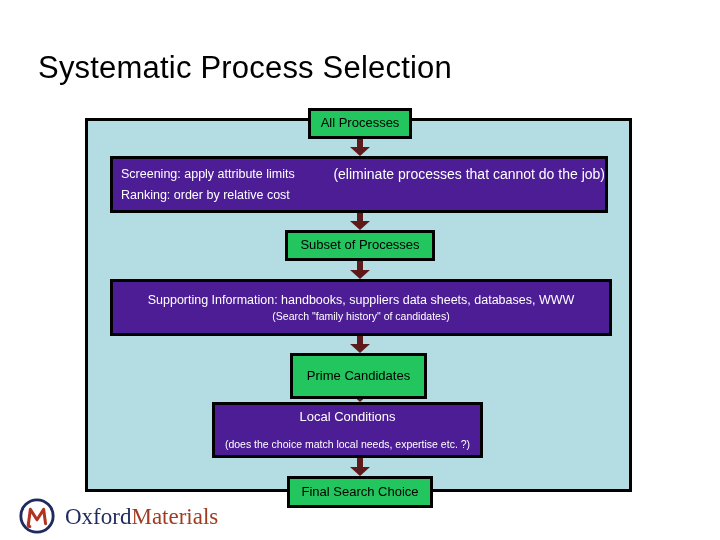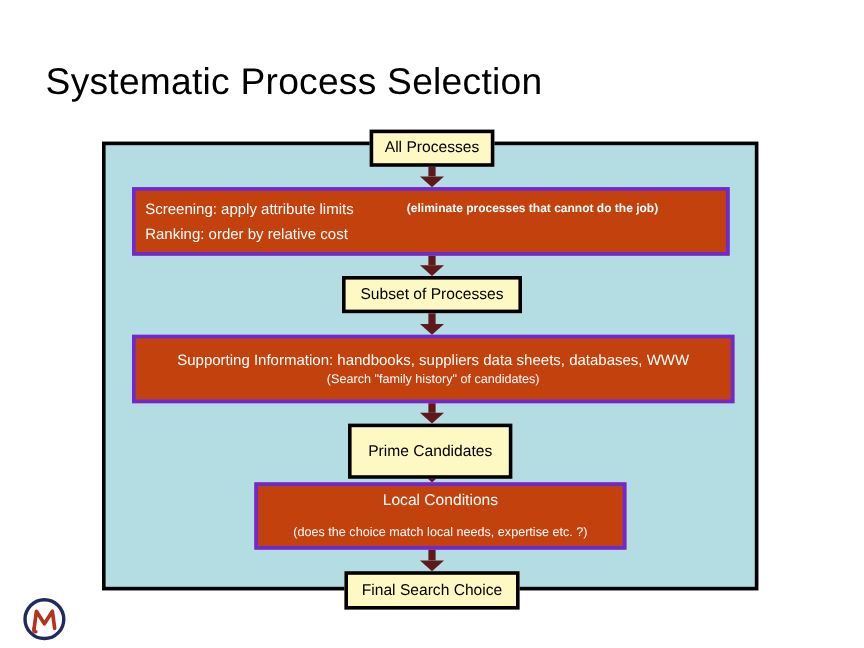--- a/index.html
+++ b/index.html
@@ -43,28 +43,28 @@
   
   .node {
     position: absolute;
     box-sizing: border-box;
     display: flex;
     flex-direction: column;
     align-items: center;
     justify-content: center;
   }
   .node.white {
-    background: #fef9c3;
+    background: #22c55e;
     border: 3px solid #000000;
     color: #000000;
     justify-content: center;
   }
   .node.teal {
-    background: #c2410c;
-    border: 3px solid #6d28d9;
+    background: #4c1d95;
+    border: 3px solid #000000;
     color: #ffffff;
   }
 
   .node-title {
     font-size: 13px;
     line-height: 1.15;
     white-space: nowrap;
   }
   .node-sub {
     font-size: 10.5px;
@@ -94,23 +94,22 @@
     align-items: center;
     height: 23px;
   }
   .screen-row .main {
     width: 218px;
     padding-left: 8px;
     font-size: 12.5px;
     white-space: nowrap;
   }
   .screen-row .note {
-    font-size: 10px;
-    white-space: nowrap;
-    font-weight: bold;
+    font-size: 14px;
+    white-space: nowrap;
   }
 
   #node-subset {
     left: 285px;
     top: 230px;
     width: 150px;
     height: 31px;
   }
 
   #node-supporting {
@@ -125,21 +124,21 @@
   #node-prime {
     left: 290px;
     top: 353px;
     width: 137px;
     height: 46px;
   }
 
   #node-local {
     left: 212px;
     top: 402px;
-    width: 310px;
+    width: 271px;
     height: 56px;
   }
   #node-local .node-title { font-size: 13px; }
   #node-local .node-sub { font-size: 10.5px; margin-top: 13px; }
 
   #node-final {
     left: 287px;
     top: 476px;
     width: 146px;
     height: 32px;
@@ -268,13 +267,16 @@
 <div class="node white" id="node-final">
   <div class="node-title">Final Search Choice</div>
 </div>
 
 <div id="logo">
   <svg id="logo-mark" viewBox="0 0 40 40">
     <circle cx="20" cy="20" r="17" fill="none" stroke="#1f2a5e" stroke-width="3"></circle>
     <path d="M11 28 L13 13 L20 24 L27 13 L29 28" fill="none" stroke="#b2331f" stroke-width="3.2" stroke-linecap="round" stroke-linejoin="round"></path>
     <path d="M11 28 Q10 31 12.5 31" fill="none" stroke="#b2331f" stroke-width="3.2" stroke-linecap="round"></path>
   </svg>
+  <div id="logo-text">
+    <span id="logo-oxford">Oxford</span><span id="logo-materials">Materials</span>
+  </div>
 </div>
 
 </body></html>

